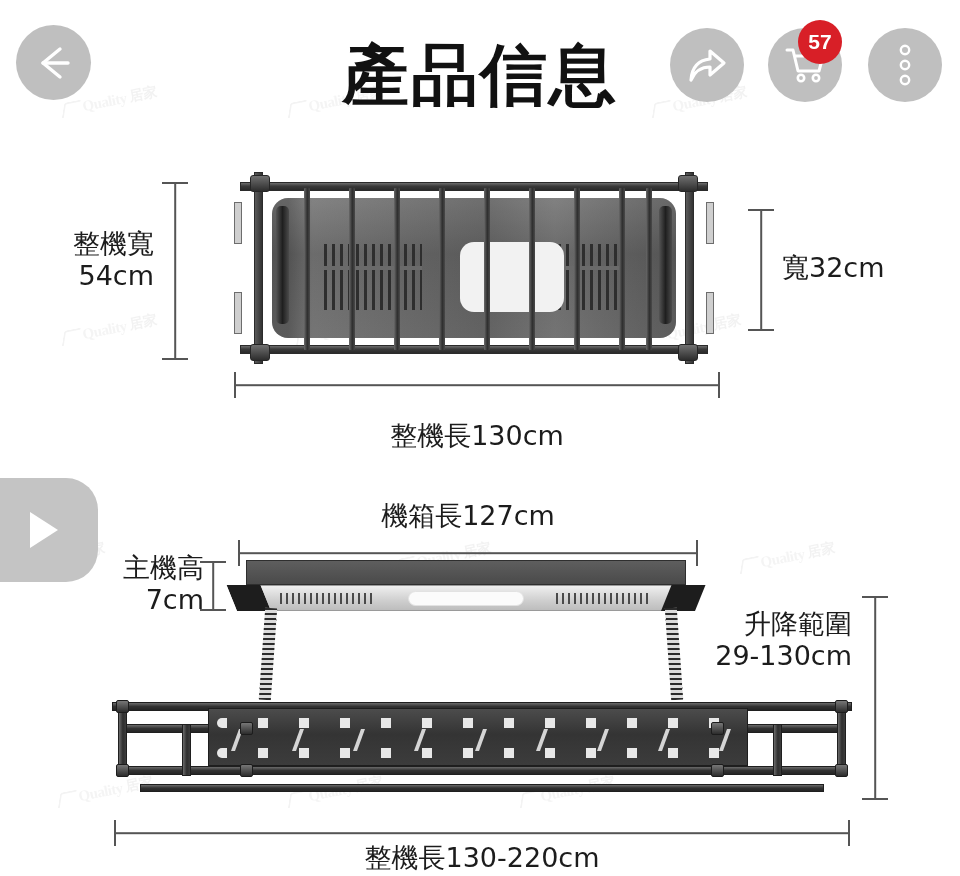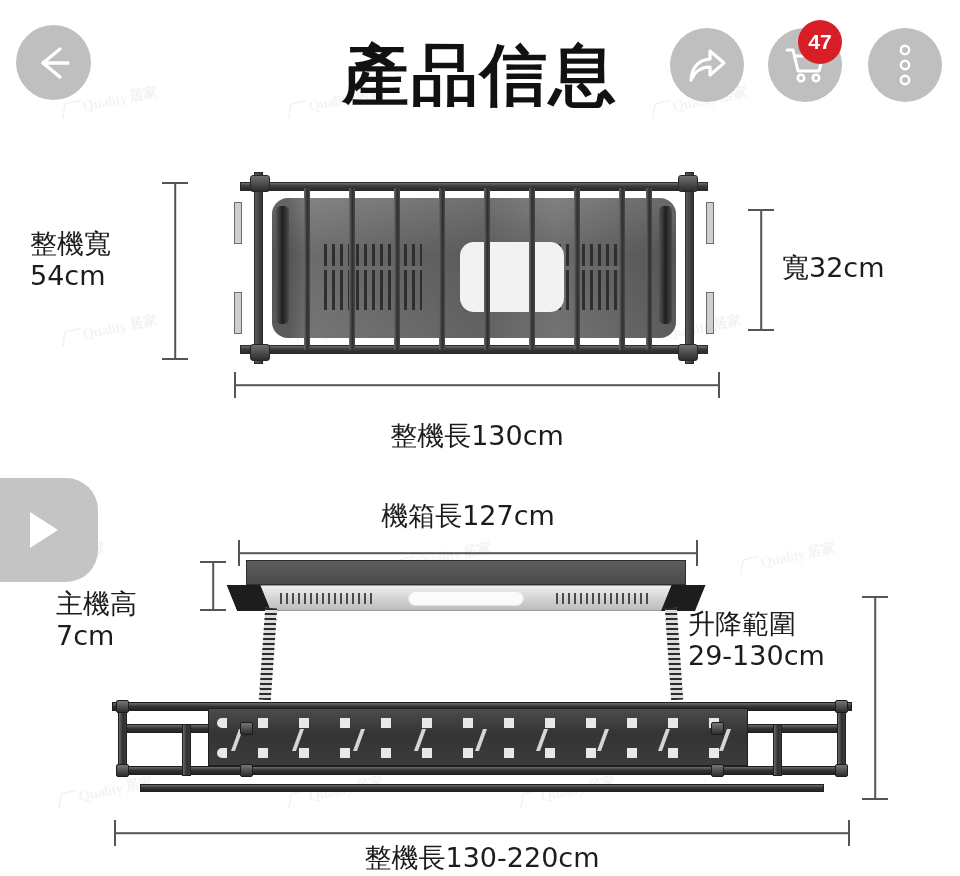--- a/index.html
+++ b/index.html
@@ -101,21 +101,21 @@
   .dim-label {
     position:absolute;
     font-size:27px;
     line-height:1.18;
     color:#1c1c1c;
     font-family:"DejaVu Sans","Liberation Sans",sans-serif;
     white-space:pre-line;
     z-index:4;
   }
   .dim-label.ctr { text-align:center; }
-  .dim-label.rt  { }
+  .dim-label.rt  { text-align:right; }
 
   
   .dimline { position:absolute; z-index:3; }
   .dimline .axis-v { position:absolute; left:50%; top:0; width:1.6px; height:100%; background:#555; transform:translateX(-50%); }
   .dimline .cap-t, .dimline .cap-b { position:absolute; left:50%; width:26px; height:1.6px; background:#555; transform:translateX(-50%); }
   .dimline .cap-t { top:0; }
   .dimline .cap-b { bottom:0; }
 
   .dimline-h { position:absolute; z-index:3; }
   .dimline-h .axis-h { position:absolute; top:50%; left:0; width:100%; height:1.6px; background:#555; transform:translateY(-50%); }
@@ -347,21 +347,21 @@
     </svg>
   </div>
 
   <div class="circ-btn cart-btn">
     <svg width="46" height="46" viewBox="0 0 46 46">
       <path d="M5 8 L11 8 L16 29 L37 29 L41 14 L13 14" fill="none" stroke="#ffffff" stroke-width="3" stroke-linecap="round" stroke-linejoin="round"></path>
       <circle cx="19" cy="36" r="3.2" fill="none" stroke="#ffffff" stroke-width="2.6"></circle>
       <circle cx="34" cy="36" r="3.2" fill="none" stroke="#ffffff" stroke-width="2.6"></circle>
     </svg>
   </div>
-  <div class="badge">47</div>
+  <div class="badge">57</div>
 
   <div class="circ-btn more-btn">
     <svg width="22" height="48" viewBox="0 0 22 48">
       <circle cx="11" cy="9" r="4.2" fill="none" stroke="#ffffff" stroke-width="2.4"></circle>
       <circle cx="11" cy="24" r="4.2" fill="none" stroke="#ffffff" stroke-width="2.4"></circle>
       <circle cx="11" cy="39" r="4.2" fill="none" stroke="#ffffff" stroke-width="2.4"></circle>
     </svg>
   </div>
 
   <div class="page-title">產品信息</div>
@@ -449,21 +449,21 @@
 </div>
 
 <div class="cord" style="left:262px;top:608px;height:92px;transform:rotate(4deg);"></div>
 <div class="cord" style="left:668px;top:608px;height:92px;transform:rotate(-4deg);"></div>
 
 <div class="dimline" style="left:200px;top:561px;width:26px;height:50px;">
   <div class="cap-t"></div>
   <div class="axis-v"></div>
   <div class="cap-b"></div>
 </div>
-<div class="dim-label rt" style="left:56px;top:552px;width:128px;margin-top:36px;">主機高
+<div class="dim-label rt" style="left:76px;top:552px;width:128px;">主機高
 7cm</div>
 
 <div class="dimline" style="left:862px;top:596px;width:26px;height:204px;">
   <div class="cap-t"></div>
   <div class="axis-v"></div>
   <div class="cap-b"></div>
 </div>
 <div class="dim-label rt" style="left:688px;top:608px;width:164px;">升降範圍
 29-130cm</div>
 

